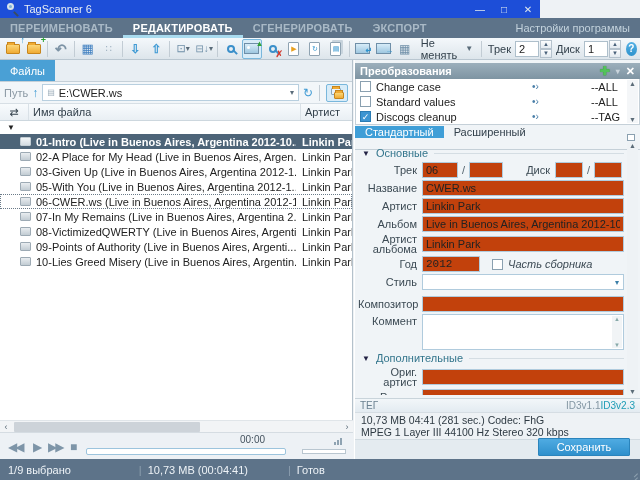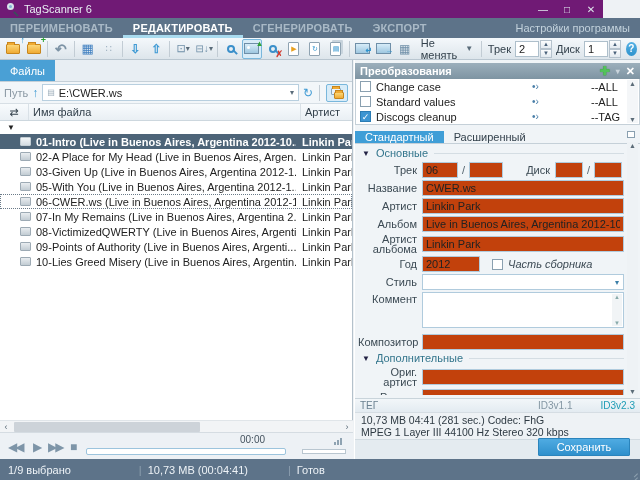--- a/index.html
+++ b/index.html
@@ -1,20 +1,20 @@
 <!DOCTYPE html>
 <html><head>
 <meta charset="utf-8">
 <style>
   * { margin:0; padding:0; box-sizing:border-box; font-family:"Liberation Sans", sans-serif; }
   html,body { width:640px; height:480px; }
   body { position:relative; width:640px; height:480px; background:#eef2f5; overflow:hidden; font-size:11px; color:#333; }
 
   
-  .titlebar { position:absolute; left:0; top:0; width:603px; height:18px; background:#701a75; display:flex; align-items:center; color:#e9eff4; }
+  .titlebar { position:absolute; left:0; top:0; width:540px; height:18px; background:#1d4ed8; display:flex; align-items:center; color:#e9eff4; }
   .app-logo { width:14px; height:14px; margin:0 4px 0 6px; position:relative; }
   .app-logo .lens { position:absolute; left:1px; top:1px; width:7px; height:7px; border:2px solid #d8e3ea; border-radius:50%; background:#7fb3d4; }
   .app-logo .handle { position:absolute; right:1px; bottom:1px; width:6px; height:2px; background:#3b4d5c; transform:rotate(45deg); }
   .title-text { font-size:11px; }
   .win-controls { margin-left:auto; display:flex; }
   .win-btn { width:24px; height:18px; display:flex; align-items:center; justify-content:center; color:#dfe8ee; font-size:10px; }
 
   .menubar { position:absolute; left:0; top:18px; width:640px; height:20px; background:#5d7389; display:flex; align-items:stretch; }
   .menu-item { padding:0 10px; display:flex; align-items:center; color:#a9b9c6; font-weight:bold; font-size:11px; letter-spacing:.2px; }
   .menu-item.active { color:#fff; border-bottom:3px solid #a9dbef; padding-top:3px; }
@@ -96,21 +96,21 @@
   .tr-header .mini { color:#c9d4dc; font-size:8px; }
   .tr-header .x { color:#fff; font-size:11px; }
   .tr-list { background:#fff; border:1px solid #c5d0d8; border-top:none; position:relative; }
   .tr-row { height:15px; display:flex; align-items:center; padding:0 4px; gap:5px; font-size:11px; color:#222; }
   .cbx { width:11px; height:11px; background:#fff; border:1px solid #8aa0b0; flex:none; display:flex; align-items:center; justify-content:center; font-size:9px; color:#fff; }
   .cbx.checked { background:#3d95d2; border-color:#2a7cb4; }
   .cbx.checked:before { content:"✓"; }
   .tr-arrow { margin-left:auto; color:#4a7fa8; font-size:10px; width:54px; text-align:left; }
   .tr-target { width:44px; color:#222; }
   .tr-scroll { position:absolute; right:1px; top:1px; bottom:1px; width:11px; display:flex; flex-direction:column; justify-content:space-between; align-items:center; font-size:7px; color:#5c6c78; background:#f4f6f8; }
-  .etabs { height:18px; display:flex; align-items:flex-end; border-bottom:1px solid #c5d0d8; margin-top:1px; }
+  .etabs { height:24px; display:flex; align-items:flex-start; border-bottom:1px solid #c5d0d8; margin-top:1px; }
   .etab { padding:0 10px; display:flex; align-items:center; font-size:11px; color:#33414c; }
   .etab.active { background:#3f9ed7; color:#fff; }
   .etab-ic { margin-left:auto; margin-right:5px; align-self:center; width:8px; height:7px; border:1px solid #8aa0b0; background:#fff; }
 
   .form { position:absolute; left:0; top:82px; right:14px; bottom:64px; padding:3px 2px 0 3px; overflow:hidden; }
   .form-scroll { position:absolute; right:2px; top:82px; bottom:64px; width:11px; background:#eef2f5; display:flex; flex-direction:column; justify-content:space-between; align-items:center; font-size:7px; color:#5c6c78; }
   .sect { display:flex; align-items:center; gap:6px; color:#33758c; font-size:11px; margin:2px 0 3px 4px; }
   .sect .arr { font-size:8px; color:#224; }
   .sect .line { flex:1; height:1px; background:#d4dde3; }
   .frow { display:flex; align-items:center; margin-bottom:2px; }
@@ -121,21 +121,21 @@
   .fselect { flex:1; height:16px; border:1px solid #b0cbdd; background:#fff; display:flex; align-items:center; }
   .fselect .caret { margin-left:auto; margin-right:4px; color:#3b7fa8; }
   .ftextarea { flex:1; height:36px; border:1px solid #b0cbdd; background:#fff; position:relative; }
   .ta-scroll { position:absolute; right:1px; top:1px; bottom:1px; width:10px; background:#f1f4f6; display:flex; flex-direction:column; justify-content:space-between; align-items:center; font-size:6px; color:#8aa; }
   .chkrow { display:flex; align-items:center; gap:5px; margin-left:12px; color:#3c4a54;font-style:italic; }
 
   .tagbar { position:absolute; left:0; right:0; bottom:46px; height:15px; background:linear-gradient(#f2f6f9,#e3ebf1); border-top:1px solid #c9d4db; border-bottom:1px solid #d5dde3; display:flex; align-items:center; padding:0 5px; font-size:10px; }
   .tagbar .tlabel { color:#6a8090; }
   .tagbar .tvers { margin-left:auto; display:flex; }
   .tagbar .v1 { color:#8396a3; }
-  .tagbar .v2 { color:#1d9cb5;margin-left:28px; }
+  .tagbar .v2 { color:#1d9cb5; }
   .finfo { position:absolute; left:0; right:0; bottom:20px; height:26px; padding:1px 6px; font-size:10.5px; color:#2e3a43; line-height:12px; background:#eef2f5; }
   .saverow { position:absolute; left:0; right:0; bottom:0; height:20px; background:#e4ebf0; border-top:1px solid #d2dbe1; }
   .save-btn { position:absolute; right:10px; bottom:3px; width:92px; height:18px; background:linear-gradient(#4fabe2,#2f90cc); border:1px solid #2a84bc; color:#fff; font-size:11px; display:flex; align-items:center; justify-content:center; border-radius:1px; }
 
   
   .statusbar { position:absolute; left:0; top:459px; width:640px; height:21px; background:#5d7389; color:#eef3f7; display:flex; align-items:center; font-size:11px; }
   .sb-sep { color:#8ea0af; margin:0 6px; }
   .sb-sel { margin-left:8px; }
   .sb-size { margin-left:62px; }
   .sb-ready { }
@@ -428,45 +428,45 @@
     <div class="frow">
       <span class="flabel">Альбом</span>
       <input class="finput fwide" value="Live in Buenos Aires, Argentina 2012-10-05" style="">
     </div>
     <div class="frow">
       <span class="flabel" style="line-height:10px;">Артист альбома</span>
       <input class="finput fwide" value="Linkin Park" style="">
     </div>
     <div class="frow">
       <span class="flabel">Год</span>
-      <input class="finput" style="width: 58px;" value="2012">
+      <input class="finput" style="width: 58px; font-family: Liberation Mono, monospace;" value="2012">
       <span class="chkrow">
         <span class="cbx"></span>
         <span>Часть сборника</span>
       </span>
     </div>
     <div class="frow">
       <span class="flabel">Стиль</span>
       <span class="fselect">
           <span class="caret">▾</span>
         </span>
+    </div>
+    <div class="frow" style="margin-top:6px;">
+      <span class="flabel">Композитор</span>
+      <input class="finput fwide" value="" style="">
     </div>
     <div class="frow" style="align-items:flex-start;">
       <span class="flabel" style="padding-top:2px;">Коммент</span>
       <span class="ftextarea">
         <span class="ta-scroll">
             <span>▲</span>
             <span>▼</span>
           </span>
       </span>
     </div>
-    <div class="frow" style="margin-top:6px;">
-      <span class="flabel">Композитор</span>
-      <input class="finput fwide" value="" style="">
-    </div>
     <div class="sect">
         <span class="arr">▼</span>
         <span>Дополнительные</span>
         <span class="line"></span>
       </div>
     <div class="frow">
       <span class="flabel" style="line-height:10px;">Ориг. артист</span>
       <input class="finput fwide" value="" style="">
     </div>
     <div class="frow">

